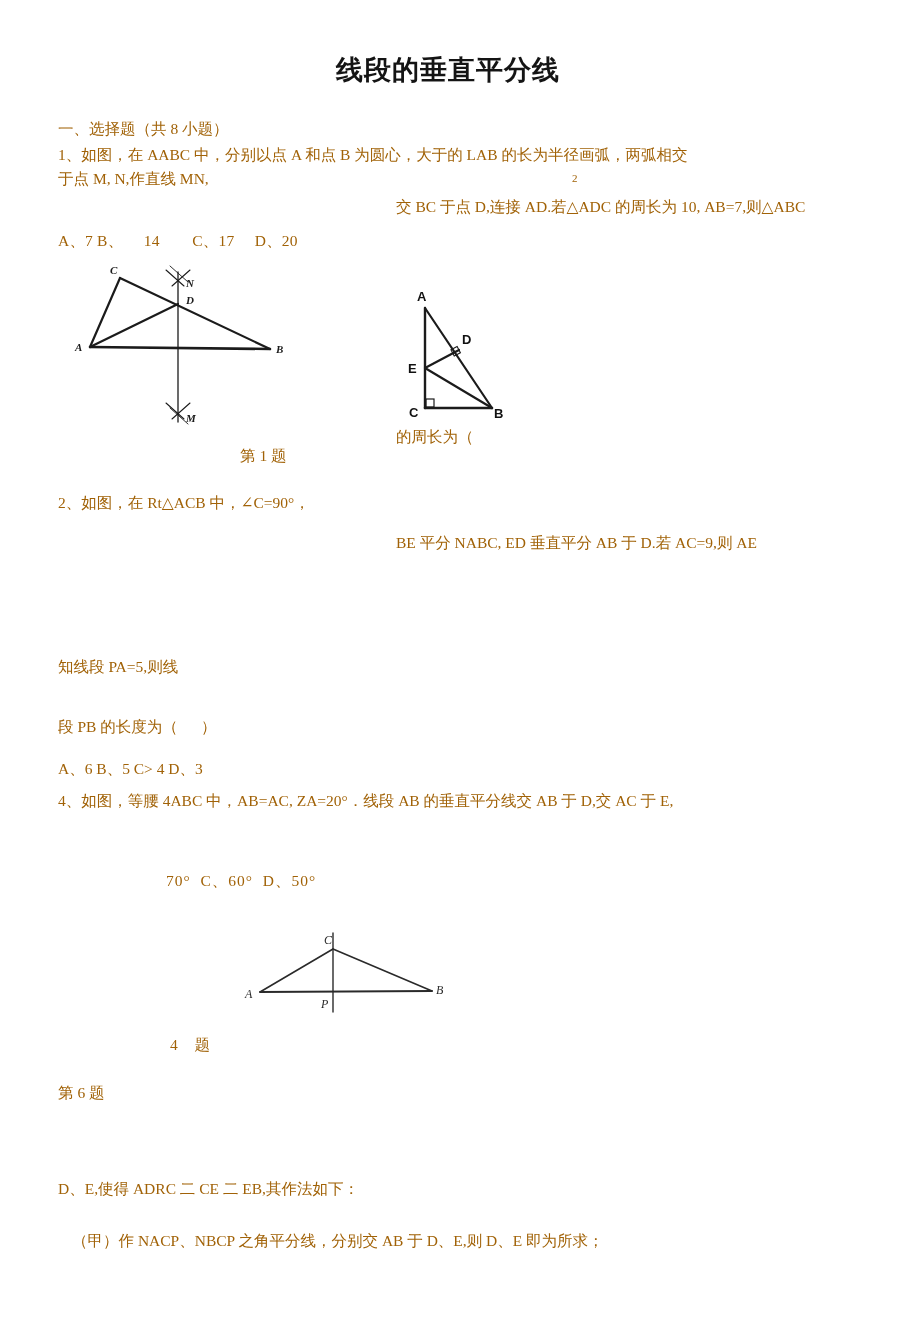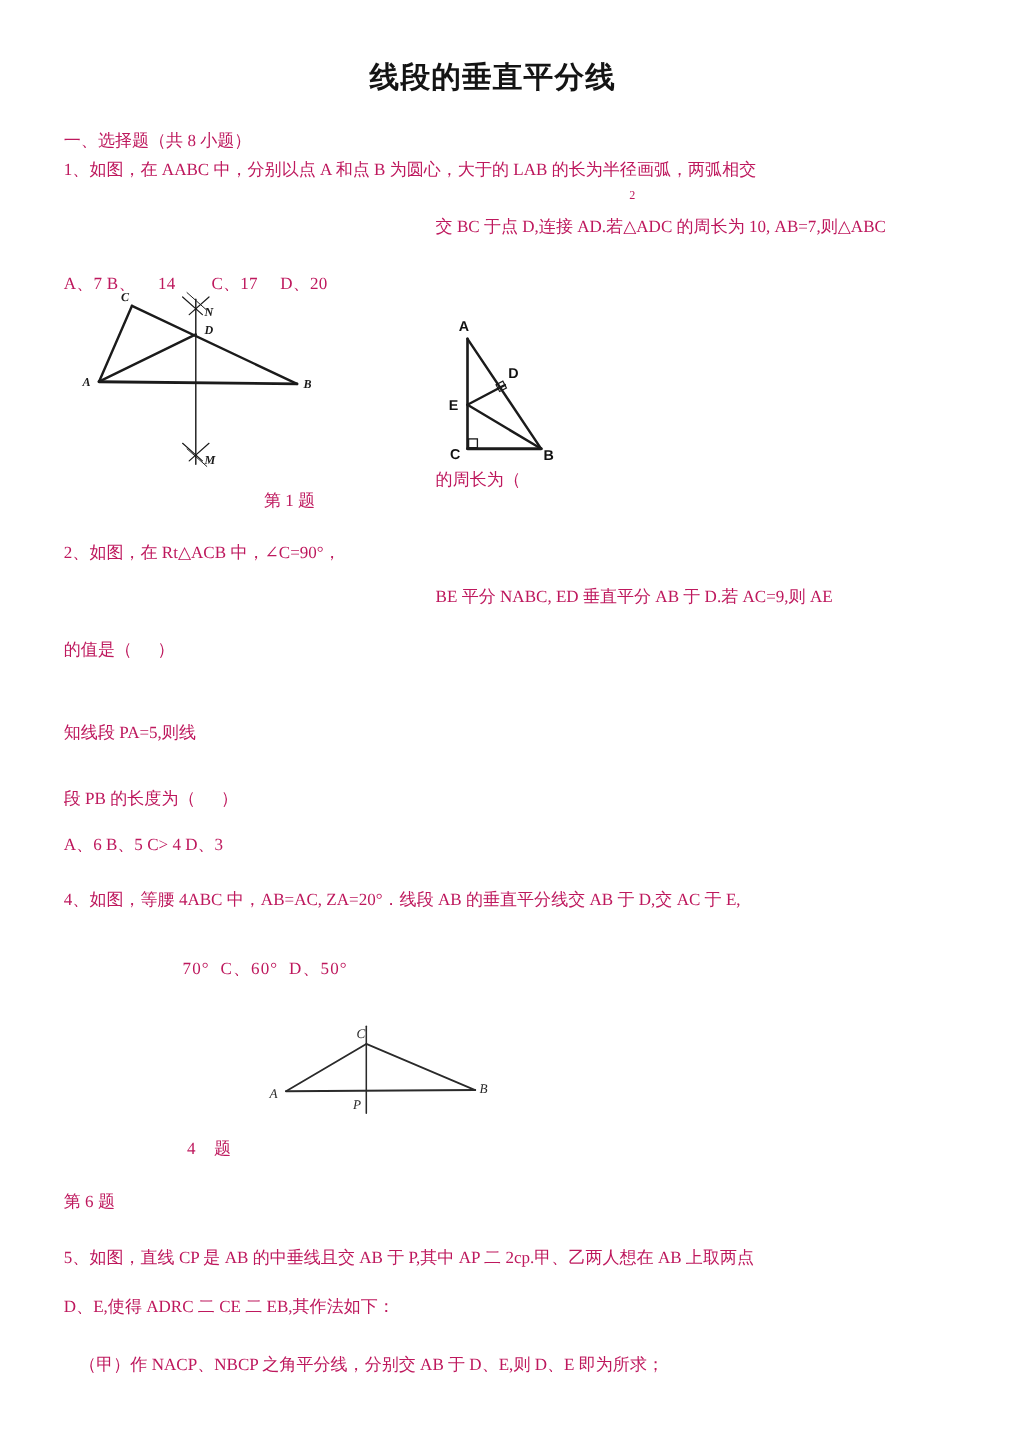--- a/index.html
+++ b/index.html
@@ -25,47 +25,47 @@
     text-align: center;
     font-size: 27px;
     font-weight: 700;
     letter-spacing: 1px;
     color: #141414;
   }
 
   .body-text {
     font-size: 15.5px;
     line-height: 25px;
-    color: #be185d;
+    color: #a16207;
     white-space: pre-wrap;
   }
 
   .sec-head {
     left: 58px; top: 116px;
     font-size: 15.5px;
   }
 
   .q1-l1 { left: 58px; top: 142px; width: 810px; }
   .q1-l2 { left: 58px; top: 166px; width: 300px; }
   .sup2  { left: 572px; top: 166px; font-size: 11px; }
   .q1-l3 { left: 396px; top: 194px; width: 500px; }
-  .q1-opts { left: 58px; top: 228px; width: 430px; letter-spacing: 0.2px; margin-top: 18px; }
+  .q1-opts { left: 58px; top: 228px; width: 430px; letter-spacing: 0.2px; }
 
   .cap-1 { left: 240px; top: 443px; font-size: 15.5px; }
   .cap-zhou { left: 396px; top: 424px; font-size: 15.5px; }
 
   .q2-l1 { left: 58px; top: 490px; width: 420px; }
   .q2-l2 { left: 396px; top: 530px; width: 500px; }
   .q2-l3 { left: 58px; top: 578px; width: 300px; }
   .q2-opts { left: 58px; top: 630px; width: 820px; }
   .q3-l2 { left: 58px; top: 654px; width: 300px; }
   .q3-l3 { left: 58px; top: 714px; width: 320px; }
   .q3-opts { left: 58px; top: 756px; width: 400px; font-family: Liberation Serif, serif; }
 
-  .q4-l1 { left: 58px; top: 806px; width: 830px; }
+  .q4-l1 { left: 58px; top: 788px; width: 830px; }
   .q4-opts { left: 166px; top: 868px; width: 420px; letter-spacing: 1px; }
 
   .cap-4 { left: 170px; top: 1032px; font-size: 15.5px; letter-spacing: 3px; }
   .q4-l2 { left: 58px; top: 1055px; width: 420px; }
   .cap-6 { left: 58px; top: 1080px; font-size: 15.5px; }
 
   .q5-l1 { left: 58px; top: 1131px; width: 830px; }
   .q5-l2 { left: 58px; top: 1176px; width: 600px; }
   .q5-l3 { left: 72px; top: 1228px; width: 760px; }
 
@@ -84,20 +84,21 @@
 </head>
 <body>
 
 <div id="page">
 
   <div class="abs doc-title">线段的垂直平分线</div>
 
   <div class="abs sec-head body-text">一、选择题（共 8 小题）</div>
 
   <div class="abs body-text q1-l1">1、如图，在 AABC 中，分别以点 A 和点 B 为圆心，大于的 LAB 的长为半径画弧，两弧相交</div>
+  <div class="abs body-text q1-l2">于点 M, N,作直线 MN,</div>
   <div class="abs body-text sup2">2</div>
   <div class="abs body-text q1-l3">交 BC 于点 D,连接 AD.若△ADC 的周长为 10, AB=7,则△ABC</div>
   <div class="abs body-text q1-opts">A、7 B、     14        C、17     D、20</div>
 
   <div class="fig" style="left:62px; top:256px;">
     <svg width="240" height="180" viewBox="0 0 240 180">
       <g stroke="#1b1b1b" fill="none" stroke-linecap="round">
 
         <line x1="28" y1="91" x2="208" y2="93" stroke-width="2.6"></line>
         <line x1="28" y1="91" x2="58" y2="22" stroke-width="2.2"></line>
@@ -147,21 +148,20 @@
         <text x="90" y="136">B</text>
       </g>
     </svg>
   </div>
 
   <div class="abs cap-1 body-text">第 1 题</div>
   <div class="abs cap-zhou body-text">的周长为（</div>
 
   <div class="abs body-text q2-l1">2、如图，在 Rt△ACB 中，∠C=90°，</div>
   <div class="abs body-text q2-l2">BE 平分 NABC, ED 垂直平分 AB 于 D.若 AC=9,则 AE</div>
-  <div class="abs body-text q2-l3">的值是（      ）</div>
 
   <div class="abs body-text q3-l2">知线段 PA=5,则线</div>
   <div class="abs body-text q3-l3">段 PB 的长度为（      ）</div>
   <div class="abs body-text q3-opts">A、6 B、5 C&gt; 4 D、3</div>
 
   <div class="abs body-text q4-l1">4、如图，等腰 4ABC 中，AB=AC, ZA=20°．线段 AB 的垂直平分线交 AB 于 D,交 AC 于 E,</div>
   <div class="abs body-text q4-opts">70°  C、60°  D、50°</div>
 
   <div class="fig" style="left:236px; top:928px;">
     <svg width="225" height="90" viewBox="0 0 225 90">
@@ -176,19 +176,18 @@
         <text x="9" y="70">A</text>
         <text x="85" y="80">P</text>
         <text x="200" y="66">B</text>
       </g>
     </svg>
   </div>
 
   <div class="abs cap-4 body-text">4  题</div>
   <div class="abs cap-6 body-text">第 6 题</div>
 
-  <div class="abs body-text q5-l1">5、如图，直线 CP 是 AB 的中垂线且交 AB 于 P,其中 AP 二 2cp.甲、乙两人想在 AB 上取两点</div>
   <div class="abs body-text q5-l3">（甲）作 NACP、NBCP 之角平分线，分别交 AB 于 D、E,则 D、E 即为所求；</div>
   <div class="abs body-text q5-l2">D、E,使得 ADRC 二 CE 二 EB,其作法如下：</div>
 
   <div class="abs footer">1 / 21</div>
 
 </div>
 
 </body></html>

